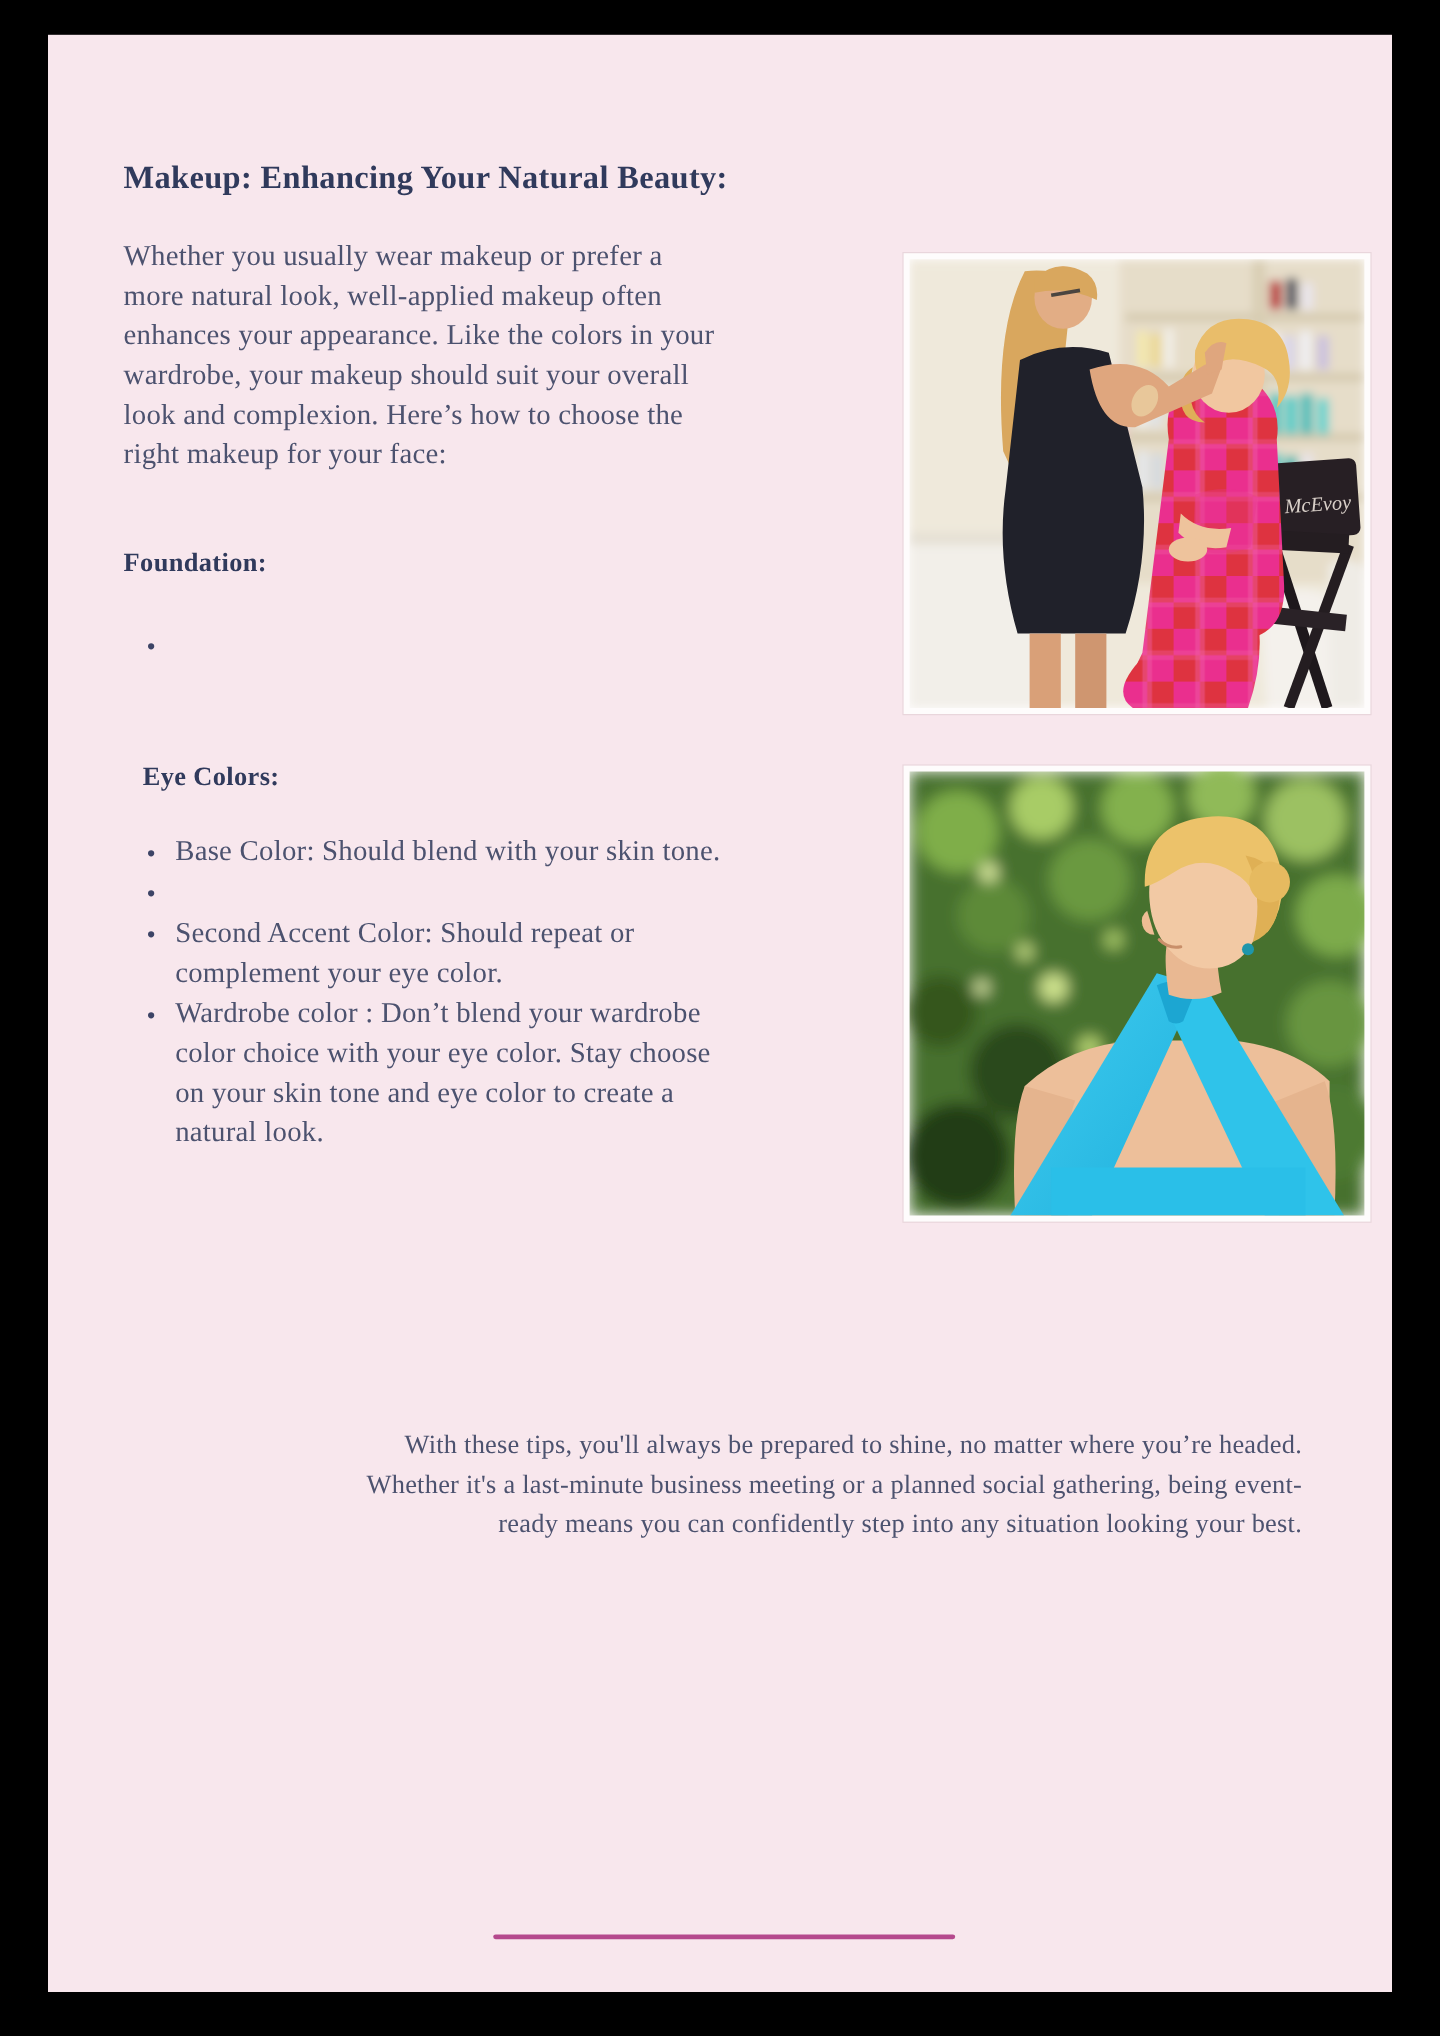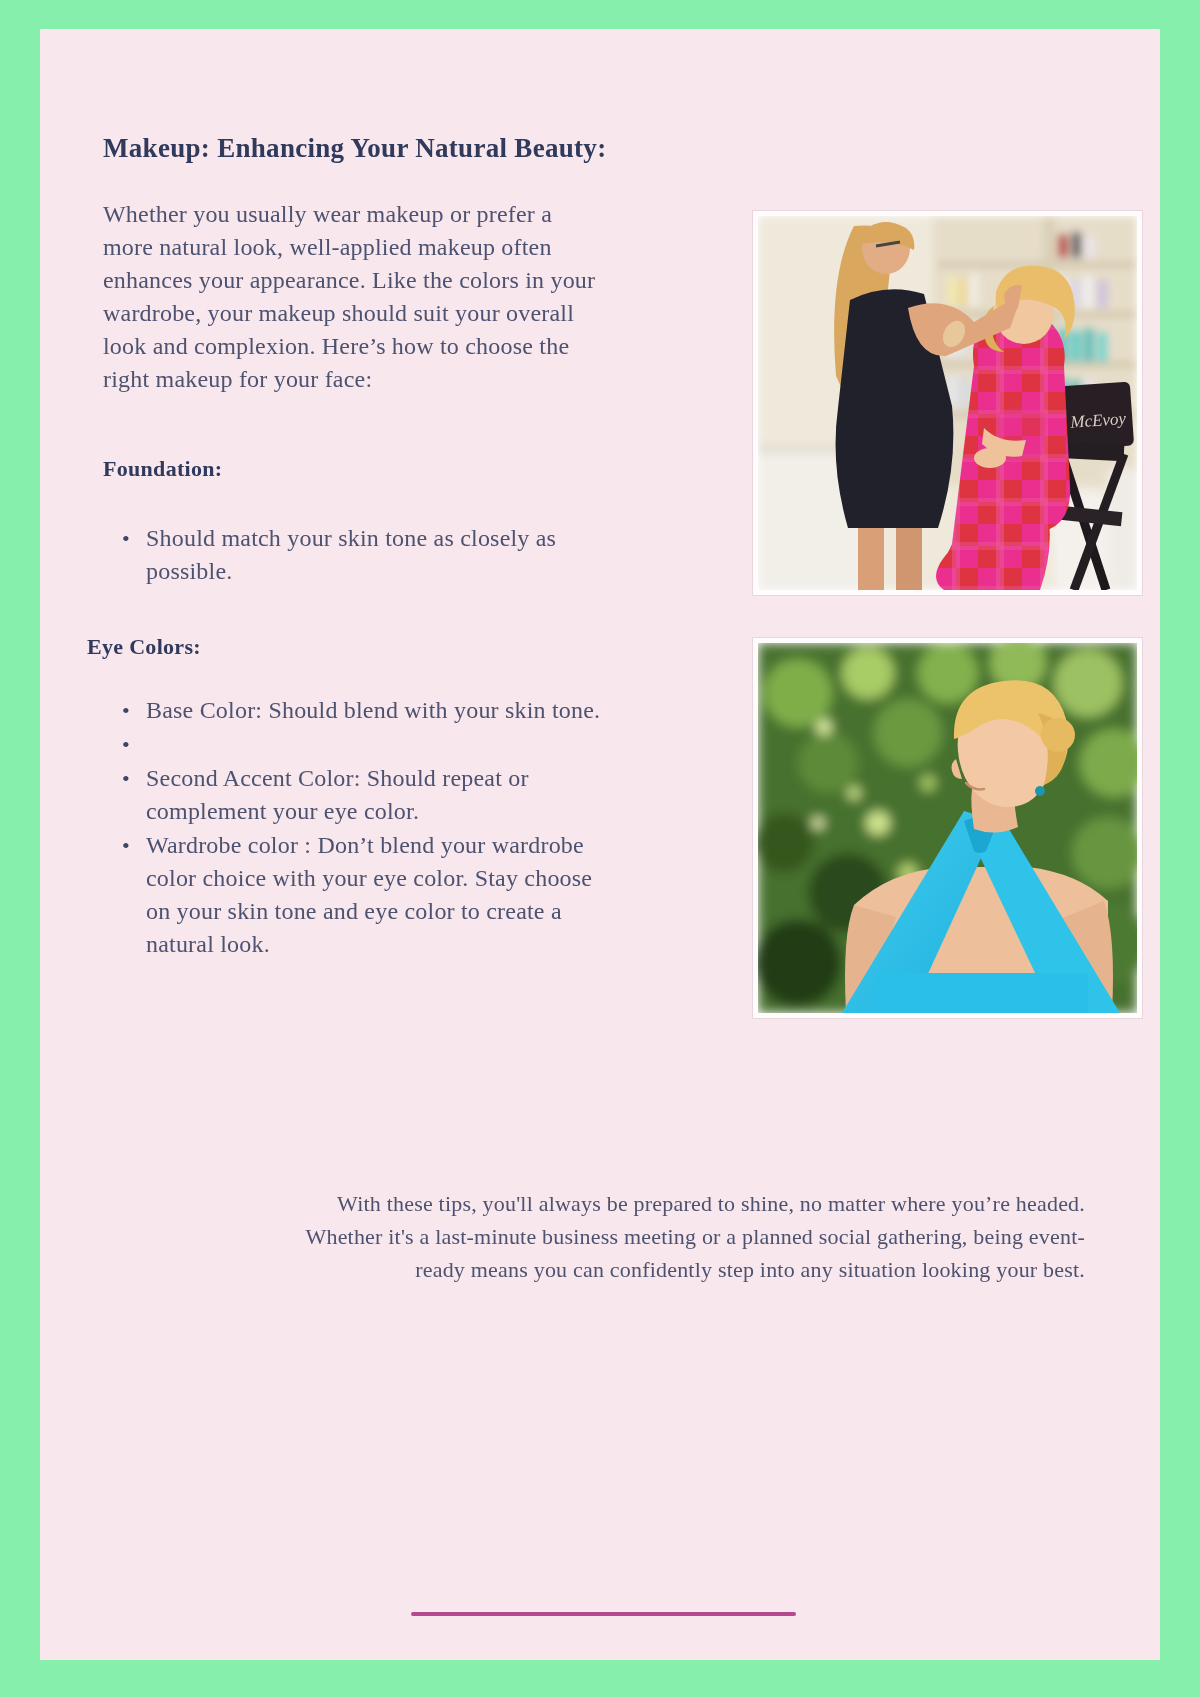--- a/index.html
+++ b/index.html
@@ -2,42 +2,42 @@
 <html><head>
 <meta charset="utf-8">
 <style>
   html,body{margin:0;padding:0;}
   body{
     width:1200px;height:1697px;
     background:#ffffff;
     font-family:"Liberation Serif","DejaVu Serif",serif;
     position:relative;
   }
-  .canvas{position:absolute;left:0;top:0;width:1200px;height:1697px;background:#86efac;}
+  .canvas{position:absolute;left:0;top:0;width:1200px;height:1697px;background:#000000;}
   .pink-page{
     position:absolute;left:40px;top:29px;width:1120px;height:1631px;
     background:#f8e7ed;
   }
   .abs{position:absolute;}
   .h1{
     left:63px;top:103px;
     font-size:27px;font-weight:bold;color:#303a5c;
     letter-spacing:0.3px;line-height:33px;
   }
   .h2{
     font-size:22px;font-weight:bold;color:#303a5c;
     letter-spacing:0.3px;line-height:33px;
   }
   .body-text{
     font-size:24px;color:#4c526f;line-height:33px;letter-spacing:0.2px;
     white-space:pre-line;
   }
   .intro{left:63px;top:169px;width:580px;}
   .h2-foundation{left:63px;top:423px;}
-  .h2-eye{left:47px;top:601px;}
+  .h2-eye{left:79px;top:601px;}
   .bullet-list{left:82px;top:0;width:540px;margin:0;padding:0;list-style:none;}
   .bullet-list li{
     display:flex;align-items:flex-start;margin:0 0 1px 0;
     font-size:24px;color:#4c526f;line-height:33px;letter-spacing:0.2px;
   }
   .bullet-list .dot{
     width:24px;flex:0 0 24px;color:#3d4466;font-size:22px;line-height:33px;
   }
   .bullet-list .li-text{white-space:pre-line;}
   .list-foundation{top:493px;}
@@ -71,22 +71,20 @@
 enhances your appearance. Like the colors in your
 wardrobe, your makeup should suit your overall
 look and complexion. Here’s how to choose the
 right makeup for your face:</div>
 
     <div class="abs h2 h2-foundation">Foundation:</div>
 
     <ul class="abs bullet-list list-foundation">
       <li>
         <span class="dot">•</span>
-        <span class="li-text">Should match your skin tone as closely as
-possible.</span>
       </li>
     </ul>
 
     <div class="abs h2 h2-eye">Eye Colors:</div>
 
     <ul class="abs bullet-list list-eye">
       <li>
         <span class="dot">•</span>
         <span class="li-text">Base Color: Should blend with your skin tone.</span>
       </li>

